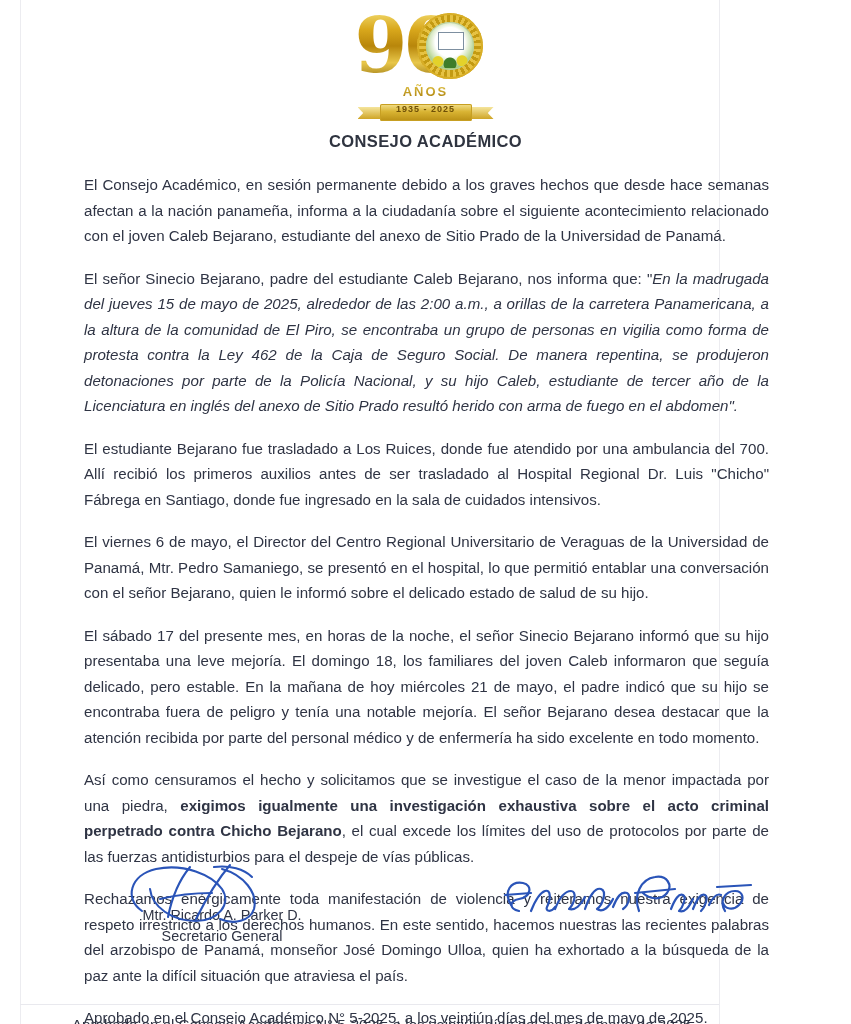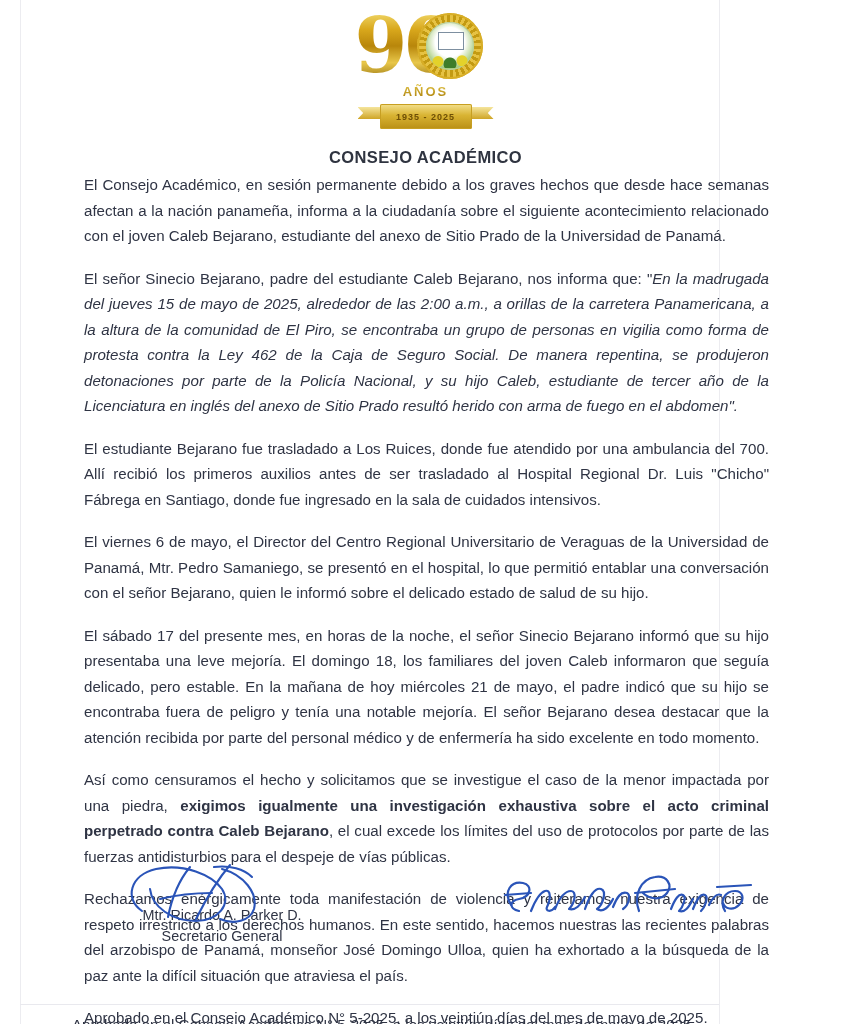--- a/index.html
+++ b/index.html
@@ -128,25 +128,25 @@
     position: relative;
     margin-top: 3px;
     width: 136px;
     height: 22px;
   }
   .ribbon-body {
     position: absolute;
     left: 22px;
     top: 2px;
     width: 92px;
-    height: 25px;
+    height: 17px;
     background: linear-gradient(180deg,#f3e08e 0%,#d9b433 45%,#b98f14 100%);
     border-radius: 2px;
     display: flex;
-    align-items: center;
+    align-items: flex-start;
     justify-content: center;
     box-shadow: inset 0 0 0 1px #c79f22;
   }
   .ribbon-years {
     font-family: "Liberation Sans", sans-serif;
     font-size: 9px;
     font-weight: bold;
     letter-spacing: 1px;
     color: #6e4f06;
   }
@@ -159,21 +159,21 @@
     background: linear-gradient(180deg,#f5e59c 0%,#cfa526 100%);
   }
   .ribbon-tail.l { left: 0px;  clip-path: polygon(0 0, 100% 0, 100% 100%, 0 100%, 22% 50%); }
   .ribbon-tail.r { left: 110px; clip-path: polygon(0 0, 100% 0, 78% 50%, 100% 100%, 0 100%); }
 
   
   .doc-heading {
     position: absolute;
     left: 0;
     right: 0;
-    top: 148px;
+    top: 132px;
     text-align: center;
     font-family: "Liberation Sans", sans-serif;
     font-size: 16.5px;
     font-weight: bold;
     letter-spacing: 0.4px;
     color: #2f3440;
   }
 
   
   .body-block {
@@ -287,21 +287,21 @@
     </div>
 
     <div class="doc-heading">CONSEJO ACADÉMICO</div>
 
     <div class="body-block">
       <p class="para">El Consejo Académico, en sesión permanente debido a los graves hechos que desde hace semanas afectan a la nación panameña, informa a la ciudadanía sobre el siguiente acontecimiento relacionado con el joven Caleb Bejarano, estudiante del anexo de Sitio Prado de la Universidad de Panamá.</p>
       <p class="para">El señor Sinecio Bejarano, padre del estudiante Caleb Bejarano, nos informa que: "<i>En la madrugada del jueves 15 de mayo de 2025, alrededor de las 2:00 a.m., a orillas de la carretera Panamericana, a la altura de la comunidad de El Piro, se encontraba un grupo de personas en vigilia como forma de protesta contra la Ley 462 de la Caja de Seguro Social. De manera repentina, se produjeron detonaciones por parte de la Policía Nacional, y su hijo Caleb, estudiante de tercer año de la Licenciatura en inglés del anexo de Sitio Prado resultó </i><span class="bi">herido con arma de fuego en el abdomen</span><i>".</i></p>
       <p class="para">El estudiante Bejarano fue trasladado a Los Ruices, donde fue atendido por una ambulancia del 700. Allí recibió los primeros auxilios antes de ser trasladado al Hospital Regional Dr. Luis "Chicho" Fábrega en Santiago, donde fue ingresado en la sala de cuidados intensivos.</p>
       <p class="para">El viernes 6 de mayo, el Director del Centro Regional Universitario de Veraguas de la Universidad de Panamá, Mtr. Pedro Samaniego, se presentó en el hospital, lo que permitió entablar una conversación con el señor Bejarano, quien le informó sobre el delicado estado de salud de su hijo.</p>
       <p class="para">El sábado 17 del presente mes, en horas de la noche, el señor Sinecio Bejarano informó que su hijo presentaba una leve mejoría. El domingo 18, los familiares del joven Caleb informaron que seguía delicado, pero estable. En la mañana de hoy miércoles 21 de mayo, el padre indicó que su hijo se encontraba fuera de peligro y tenía una notable mejoría. El señor Bejarano desea destacar que la atención recibida por parte del personal médico y de enfermería ha sido excelente en todo momento.</p>
-      <p class="para">Así como censuramos el hecho y solicitamos que se investigue el caso de la menor impactada por una piedra, <b>exigimos igualmente una investigación exhaustiva sobre el acto criminal perpetrado contra Caleb Bejarano</b>, el cual excede los límites del uso de protocolos por parte de las fuerzas antidisturbios para el despeje de vías públicas.</p>
+      <p class="para">Así como censuramos el hecho y solicitamos que se investigue el caso de la menor impactada por una piedra, <b>exigimos igualmente una investigación exhaustiva sobre el acto criminal perpetrado contra Chicho Bejarano</b>, el cual excede los límites del uso de protocolos por parte de las fuerzas antidisturbios para el despeje de vías públicas.</p>
       <p class="para">Rechazamos enérgicamente toda manifestación de violencia y reiteramos nuestra exigencia de respeto irrestricto a los derechos humanos. En este sentido, hacemos nuestras las recientes palabras del arzobispo de Panamá, monseñor José Domingo Ulloa, quien ha exhortado a la búsqueda de la paz ante la difícil situación que atraviesa el país.</p>
       <p class="para approval">Aprobado en el Consejo Académico N° 5-2025, a los veintiún días del mes de mayo de 2025.</p>
     </div>
 
     <div class="signatures">
 
       <div class="sig-col left">
         <svg class="sig-ink" viewBox="0 0 300 70">
           <g fill="none" stroke="#2a54b8" stroke-width="2.1" stroke-linecap="round" stroke-linejoin="round">
             <path d="M70 52 C52 40, 58 16, 84 10 C112 4, 140 16, 150 30 C160 45, 146 62, 124 62 C100 62, 80 48, 78 30"></path>

